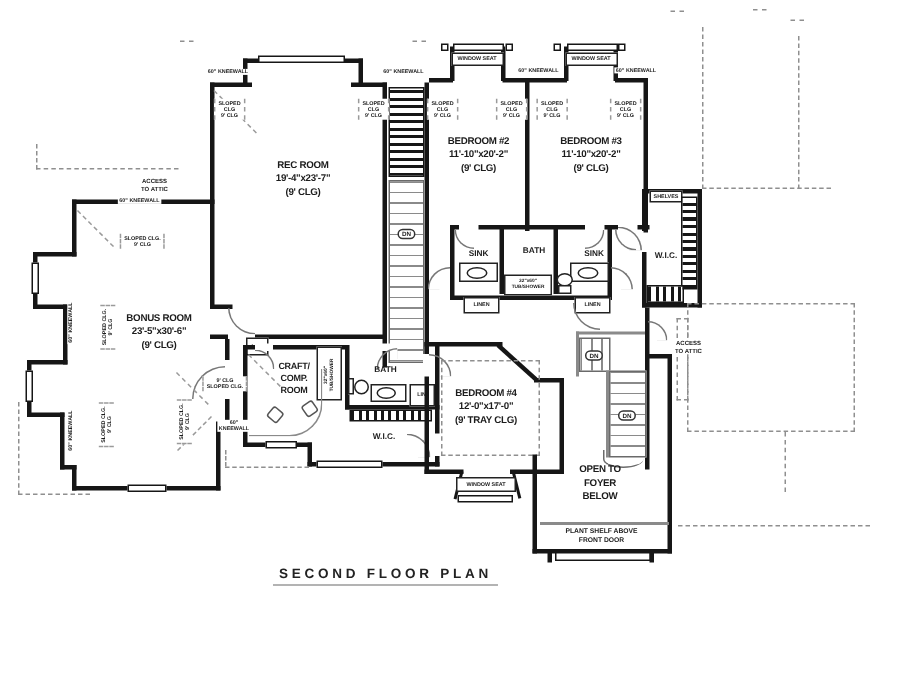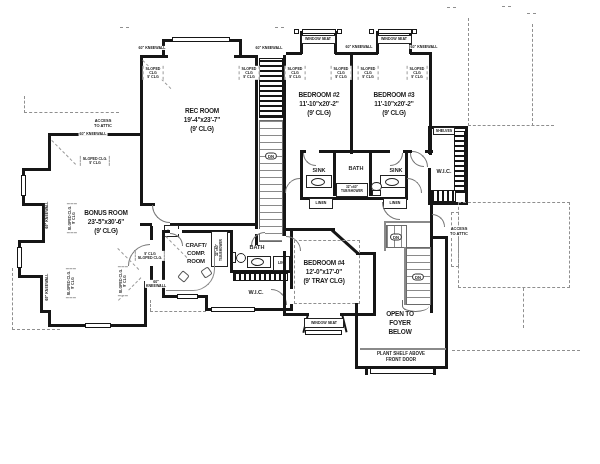--- a/index.html
+++ b/index.html
@@ -308,14 +308,15 @@
   <div class="slp vert" style="left:123px;top:281px">SLOPED CLG.
 9' CLG</div>
   <div class="slp" style="left:150px;top:256px">9' CLG
 SLOPED CLG.</div>
 
   <div class="sm" style="left:103px;top:123px">ACCESS
 TO ATTIC</div>
   <div class="sm" style="left:459px;top:231px">ACCESS
 TO ATTIC</div>
 
+  <div class="title" style="left:257px;top:384px">SECOND FLOOR PLAN</div>
 
 </div>
 
 </body></html>

